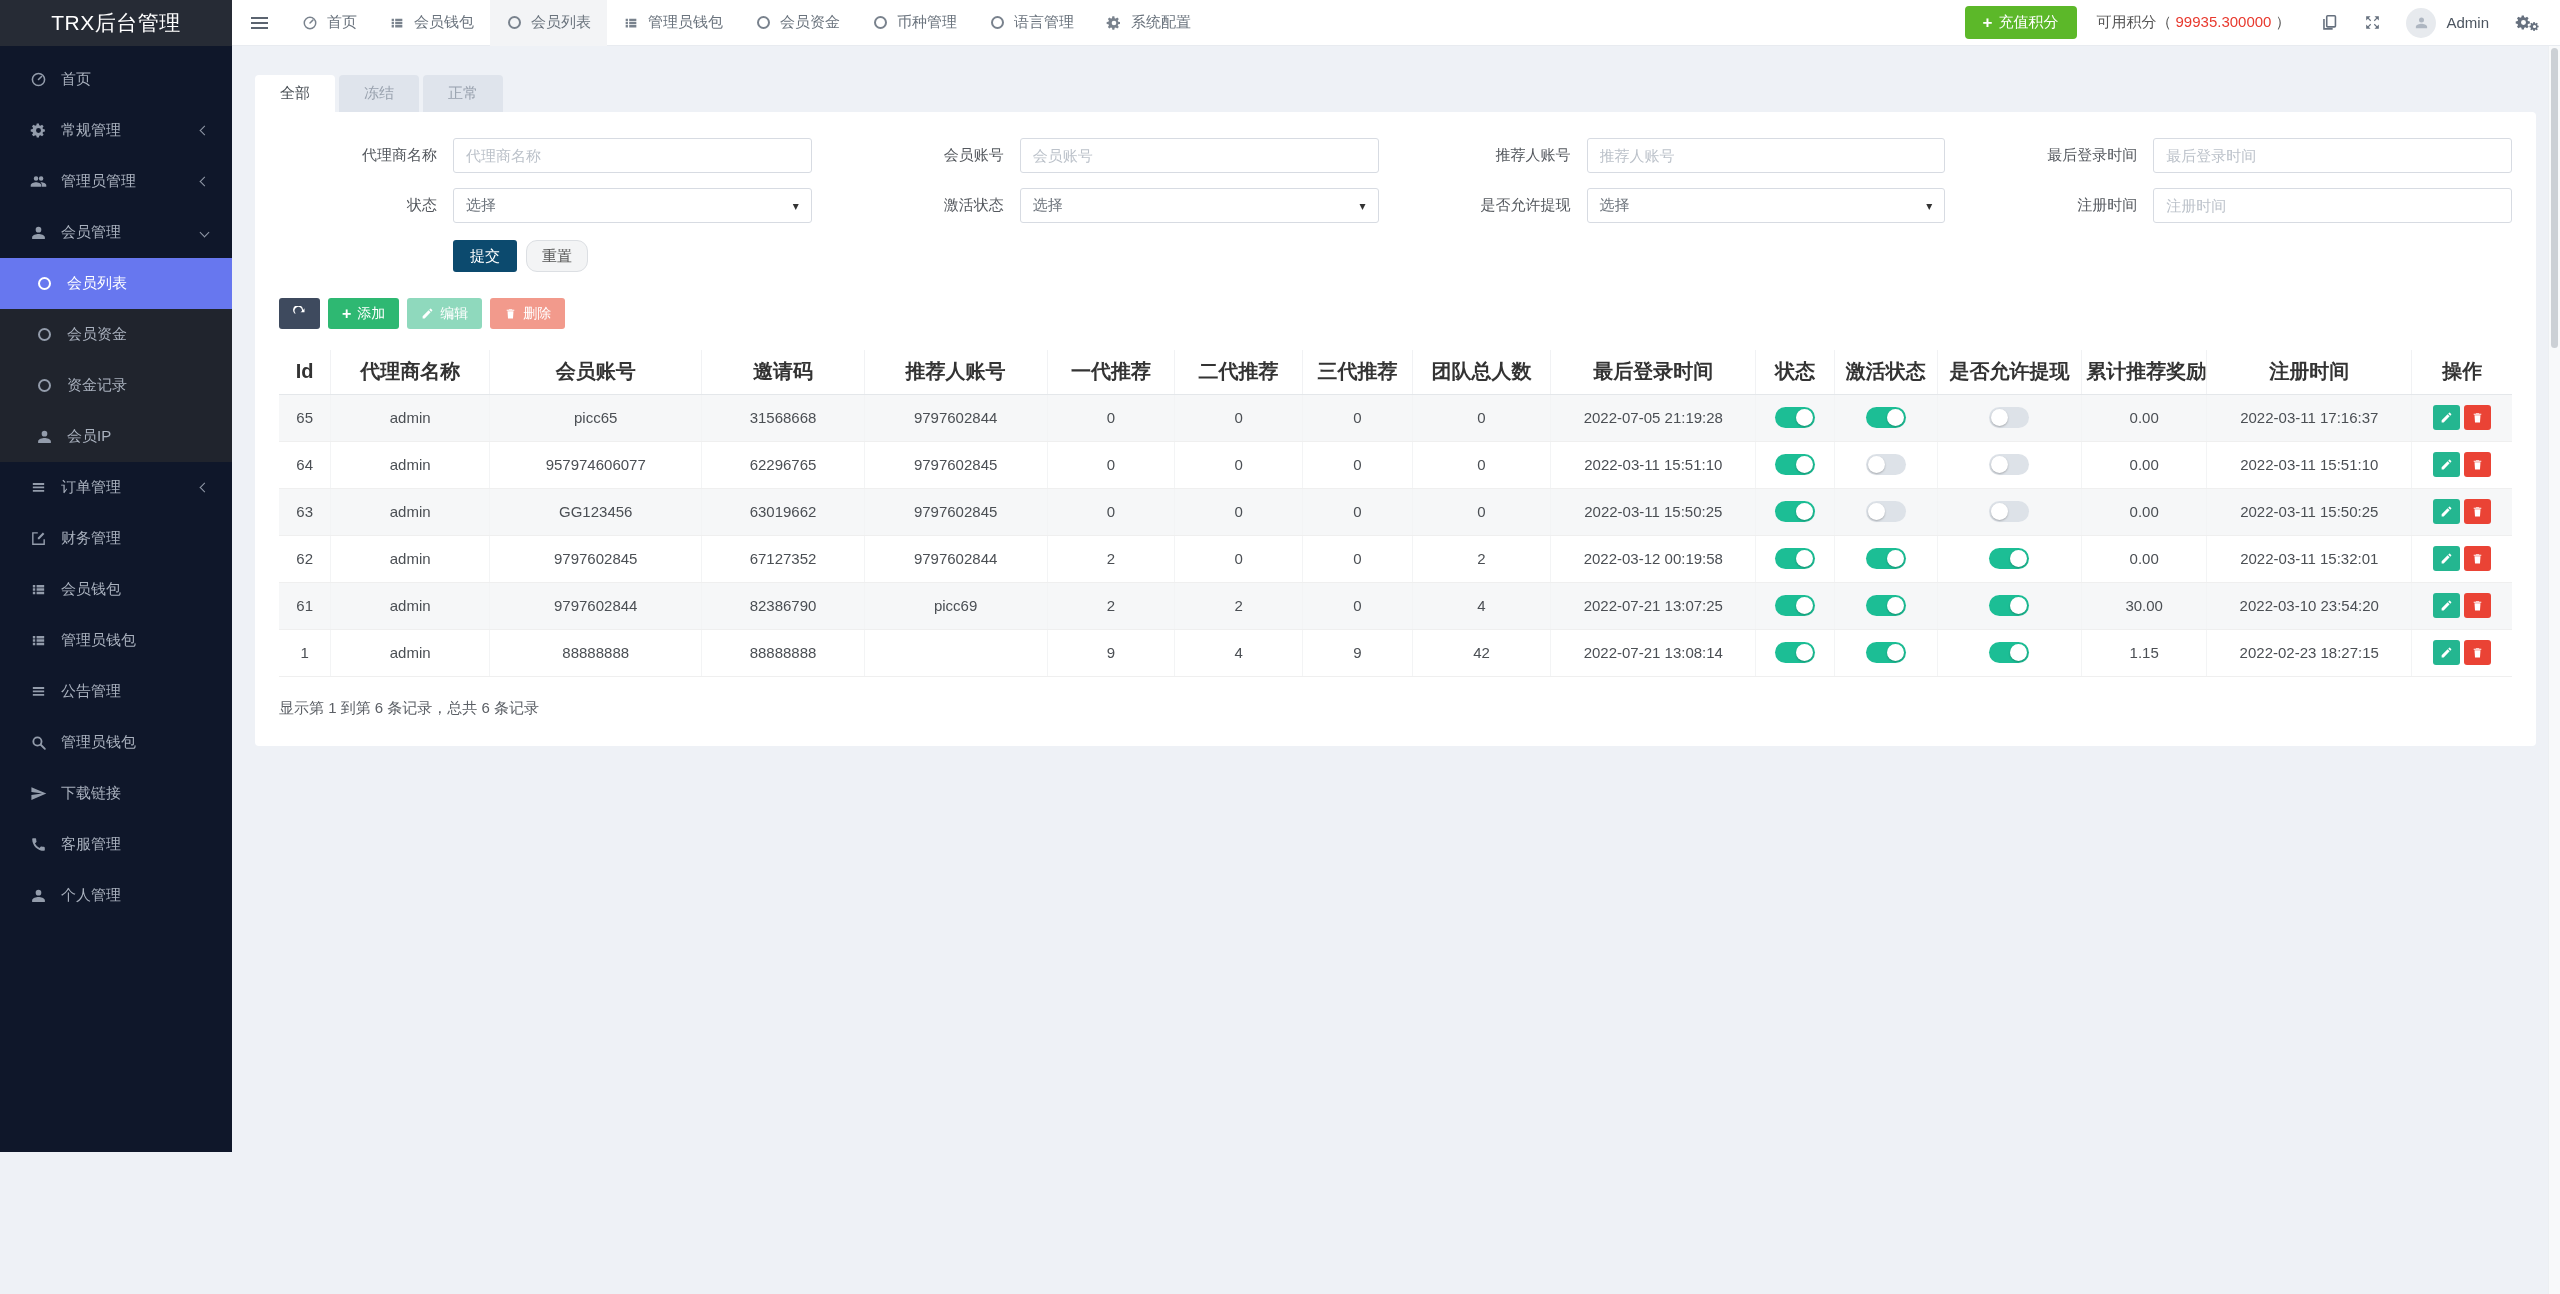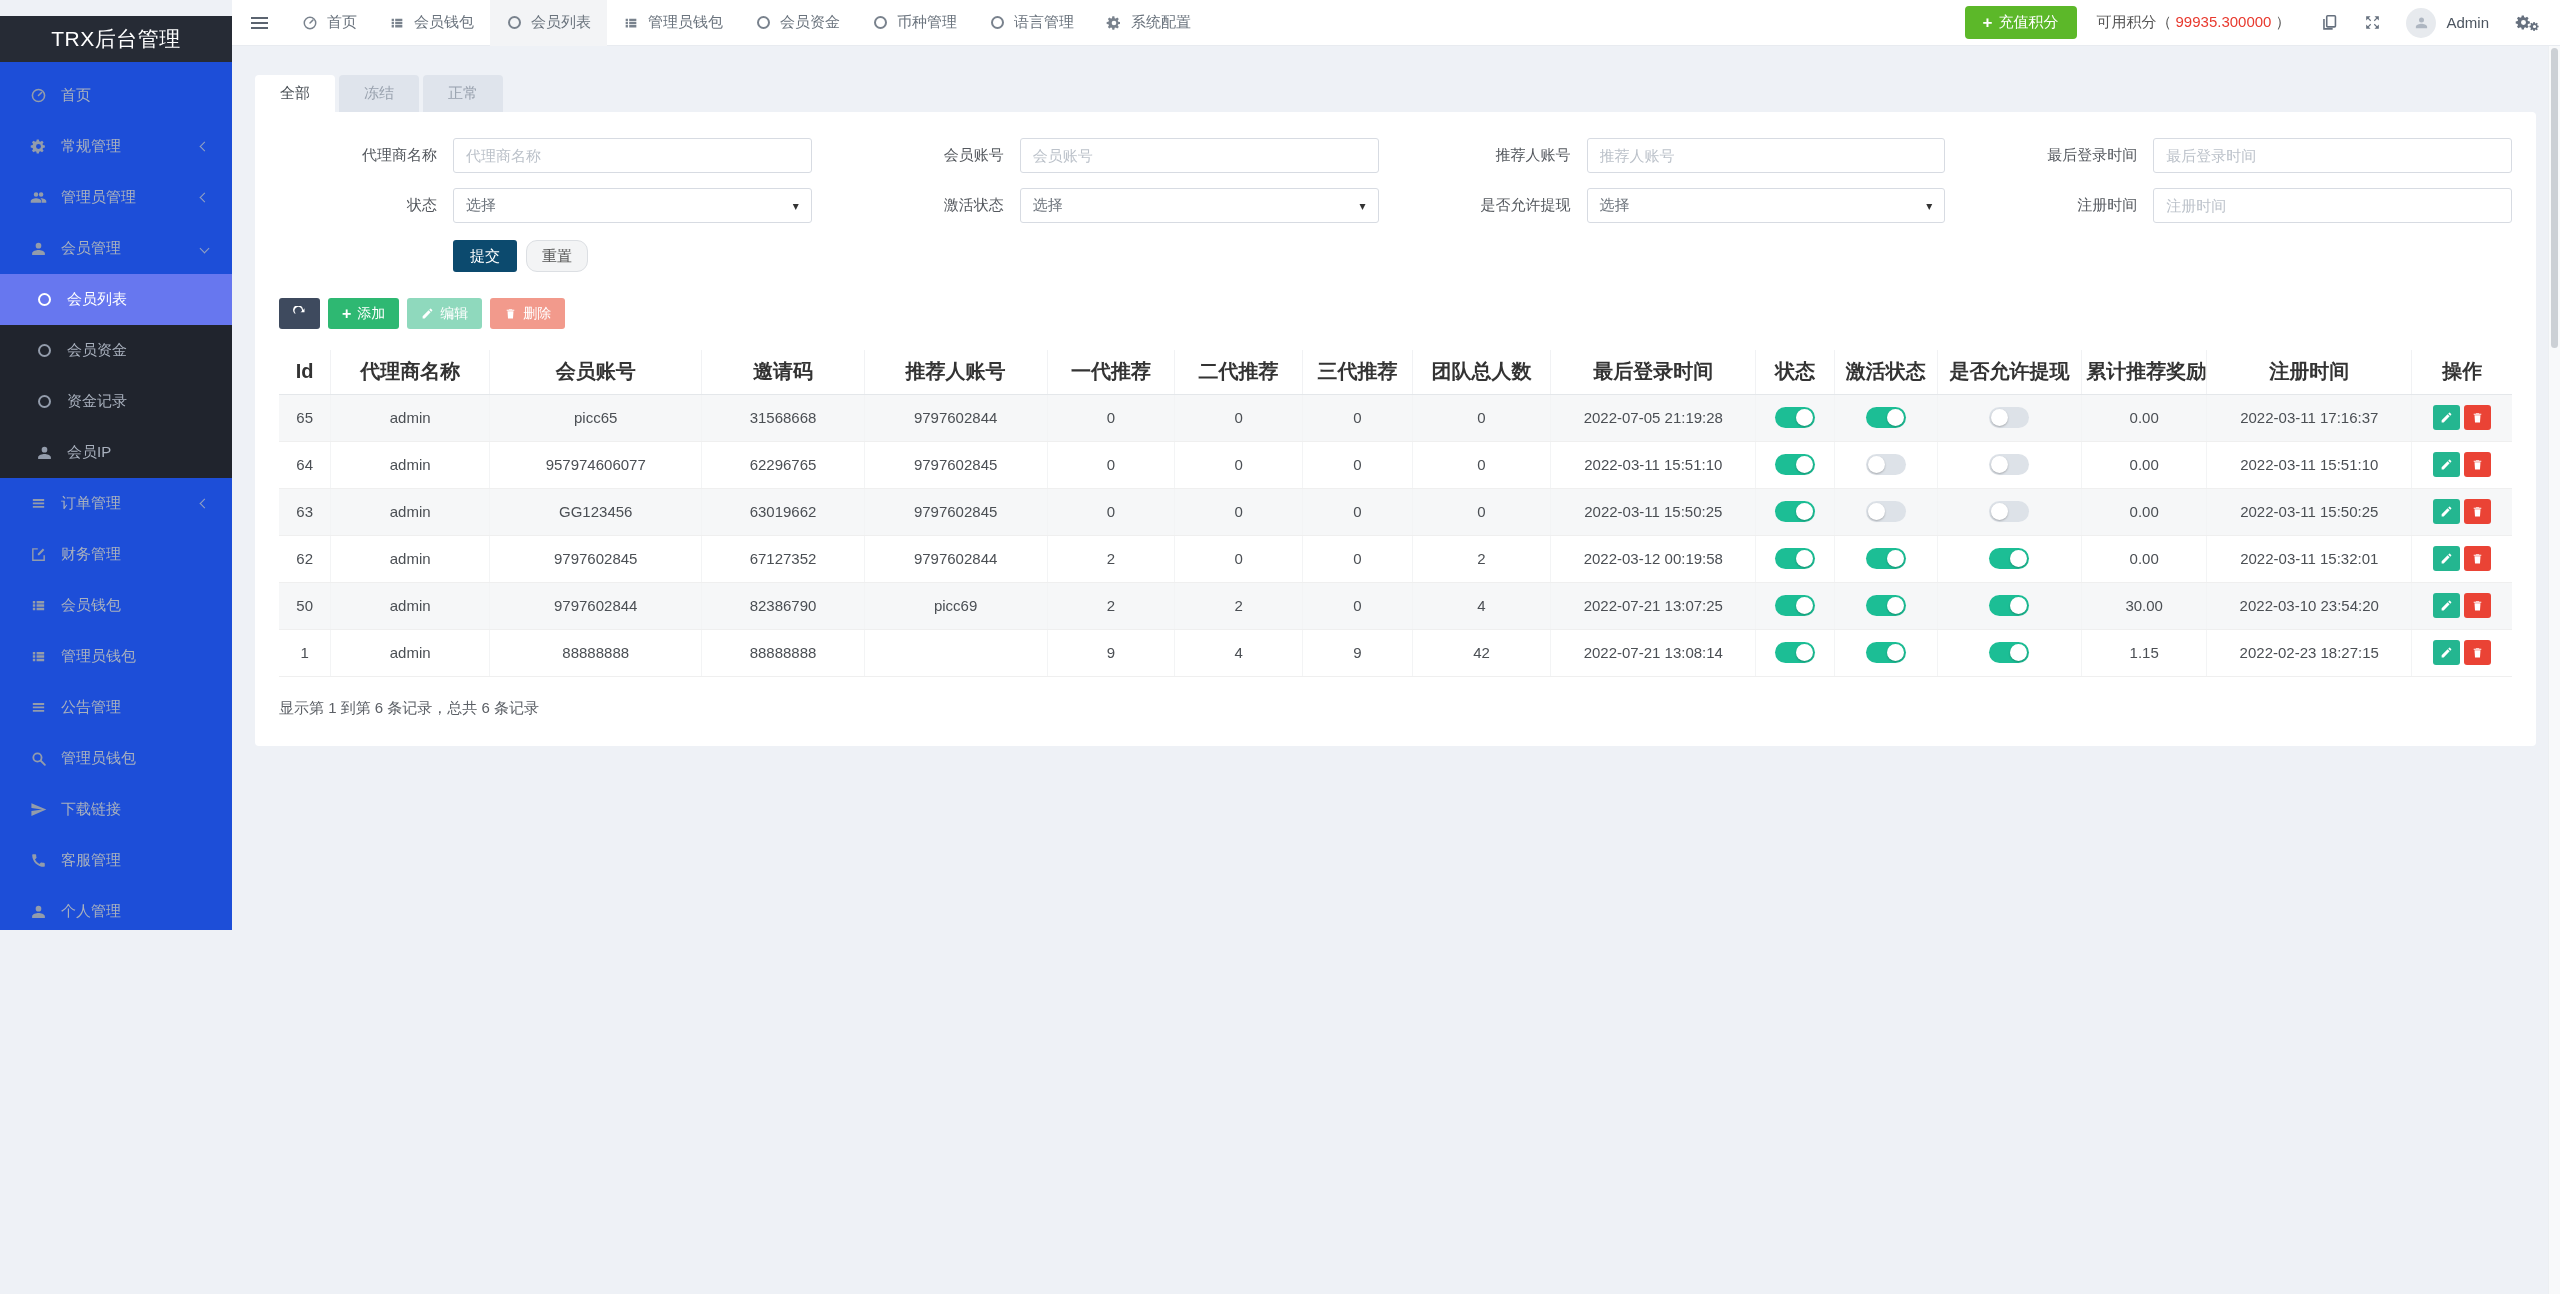--- a/index.html
+++ b/index.html
@@ -7,21 +7,21 @@
   body {
     width:2560px; height:1294px; position:relative; overflow:hidden;
     background:#eef1f6;
     font-family:"Liberation Sans","DejaVu Sans",sans-serif;
     -webkit-font-smoothing:antialiased;
   }
   .icon { display:inline-flex; align-items:center; justify-content:center; flex:none; }
   .icon svg { width:100%; height:100%; display:block; }
 
   
-  .sidebar { position:absolute; left:0; top:16px; width:232px; height:914px; background:#1d4ed8; z-index:6; }
+  .sidebar { position:absolute; left:0; top:0; width:232px; height:1152px; background:#0f172a; z-index:6; }
   .brand { height:46px; display:flex; align-items:center; justify-content:center; color:#ffffff; font-size:21px; letter-spacing:.5px; background:#262b35; }
   .side-menu { padding-top:8px; }
   .side-item { height:51px; display:flex; align-items:center; padding:0 24px 0 30px; color:#a9b1be; font-size:15px; cursor:pointer; }
   .side-item .icon { width:17px; height:17px; margin-right:14px; color:#939cab; }
   .side-item .ring-inner { width:13px; height:13px; border:2px solid currentColor; border-radius:50%; display:block; }
   .side-item .label { flex:1; white-space:nowrap; overflow:hidden; }
   .side-item.submenu { background:#20242d; padding-left:36px; }
   .side-item.active { background:#6777ef; color:#ffffff; }
   .side-item.active .icon { color:#ffffff; }
   .chev { width:7px; height:7px; border-right:1.7px solid currentColor; border-bottom:1.7px solid currentColor; display:inline-block; opacity:.85; }
@@ -592,21 +592,21 @@
                   </span>
                 </button><button class="act-btn act-del">
                   <span class="icon">
                     <svg viewBox="0 0 24 24" fill="currentColor">
                       <path d="M6.5 8h11l-.9 13H7.4L6.5 8zM19 5h-3.5l-1-1h-5l-1 1H5v2h14V5z"></path>
                     </svg>
                   </span>
                 </button></td>
             </tr>
             <tr class="stripe">
-              <td>50</td>
+              <td>61</td>
               <td>admin</td>
               <td>9797602844</td>
               <td>82386790</td>
               <td>picc69</td>
               <td>2</td>
               <td>2</td>
               <td>0</td>
               <td>4</td>
               <td>2022-07-21 13:07:25</td>
               <td><span class="toggle on"><span class="knob"></span></span></td>

